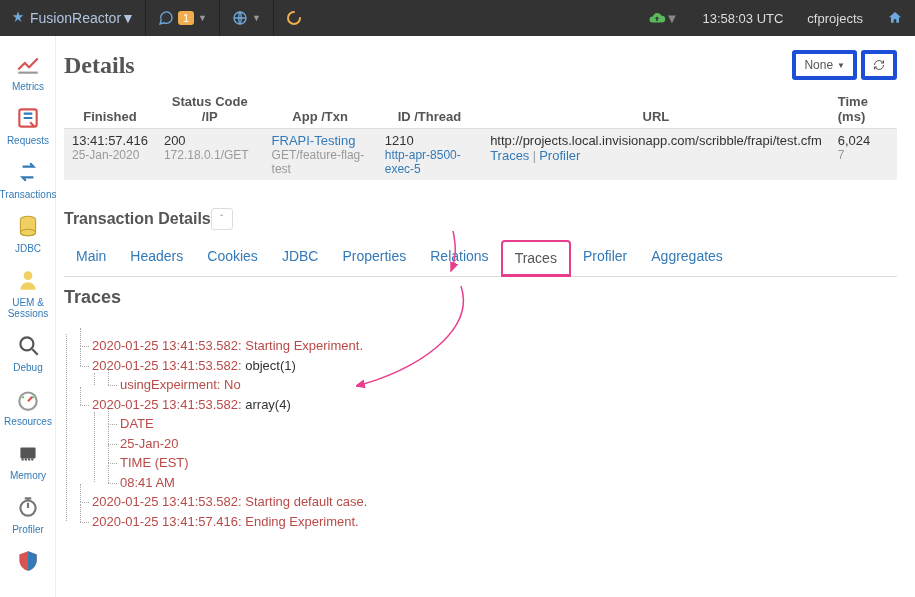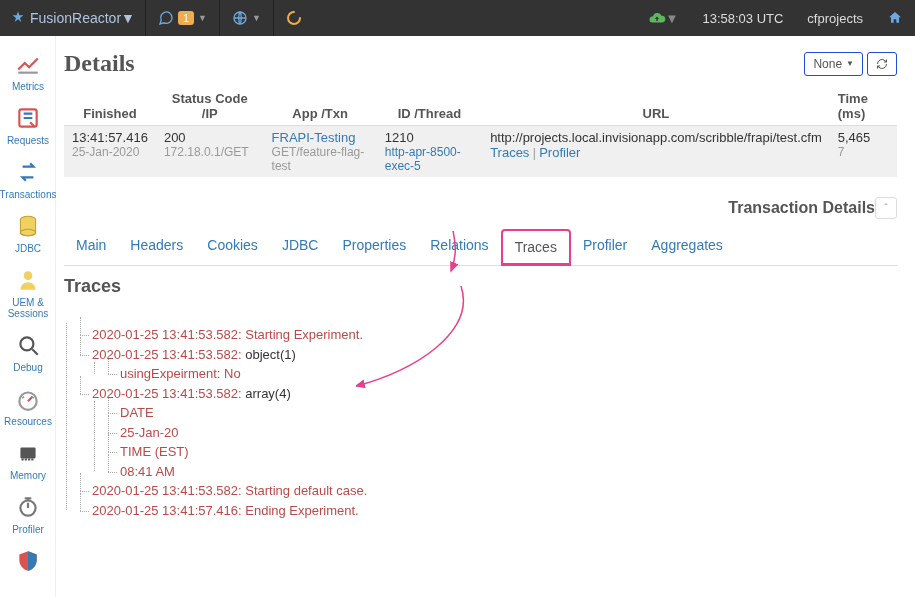--- a/index.html
+++ b/index.html
@@ -23,32 +23,32 @@
   .side-item { width: 56px; display: flex; flex-direction: column; align-items: center; padding-bottom: 12px; cursor: pointer; font-size: 10px; color: #337ab7; text-align: center; }
   .side-icon { width: 28px; height: 28px; margin-bottom: 3px; display: flex; align-items: center; justify-content: center; }
   .side-icon svg { width: 26px; height: 26px; }
 
   
   .main { position: absolute; top: 36px; left: 56px; right: 0; bottom: 0; padding: 14px 18px 0 8px; overflow: hidden; }
 
   .page-title-row { display: flex; align-items: center; justify-content: space-between; }
   .page-title { font-size: 24px; font-weight: 600; color: #555; font-family: Liberation Serif, serif; }
   .title-actions { display: flex; gap: 4px; }
-  .btn { border: 1px solid #1d4ed8; background: #fff; border-radius: 3px; padding: 4px 8px; font-size: 12px; color: #555; cursor: pointer; display: flex; align-items: center; }
+  .btn { border: 4px solid #1d4ed8; background: #fff; border-radius: 3px; padding: 4px 8px; font-size: 12px; color: #555; cursor: pointer; display: flex; align-items: center; }
   .btn .caret { margin-left: 4px; font-size: 8px; }
 
   
   .details-table { margin-top: 10px; width: 100%; border-collapse: collapse; font-size: 13px; }
   .details-table th { text-align: center; font-weight: 600; color: #555; padding: 4px 8px; vertical-align: bottom; }
   .details-table td { padding: 4px 8px; vertical-align: top; background: #f0f0f0; border-top: 1px solid #ddd; }
   .sub { color: #999; font-size: 12px; }
   .link { color: #337ab7; cursor: pointer; }
 
   
-  .tx-header-row { margin-top: 20px; display: flex; align-items: center; justify-content: flex-end; }
+  .tx-header-row { margin-top: 28px; display: flex; align-items: center; justify-content: flex-start; }
   .tx-header { font-size: 16px; font-weight: 600; color: #555; }
   .collapse-btn { border: 1px solid #ddd; border-radius: 3px; width: 22px; height: 22px; display: flex; align-items: center; justify-content: center; cursor: pointer; color: #999; font-size: 10px; background: #fff; }
 
   
   .tabs { margin-top: 10px; border-bottom: 1px solid #ddd; display: flex; }
   .tab { padding: 8px 12px; color: #337ab7; cursor: pointer; font-size: 14px; }
   .tab.active { color: #555; border-bottom: 3px solid #e83e8c; margin-bottom: -1px; border-left: 2px solid #e83e8c; border-right: 2px solid #e83e8c; border-top: 2px solid #e83e8c; border-radius: 4px 4px 0 0; }
 
   
   .traces-title { font-size: 18px; font-weight: 600; color: #555; margin-top: 10px; }
@@ -263,21 +263,21 @@
           <div>1210</div>
           <div class="sub link">http-apr-8500-exec-5</div>
         </td>
         <td>
           <div>http://projects.local.invisionapp.com/scribble/frapi/test.cfm</div>
           <div>
             <span class="link">Traces</span><span class="sub"> | </span><span class="link">Profiler</span>
           </div>
         </td>
         <td>
-          <div>5,465</div>
+          <div>6,024</div>
           <div class="sub">7</div>
         </td>
       </tr>
     </tbody>
   </table>
 
   <div class="tx-header-row">
     <div class="tx-header">Transaction Details</div>
     <div class="collapse-btn">
         <span>ˆ</span>

